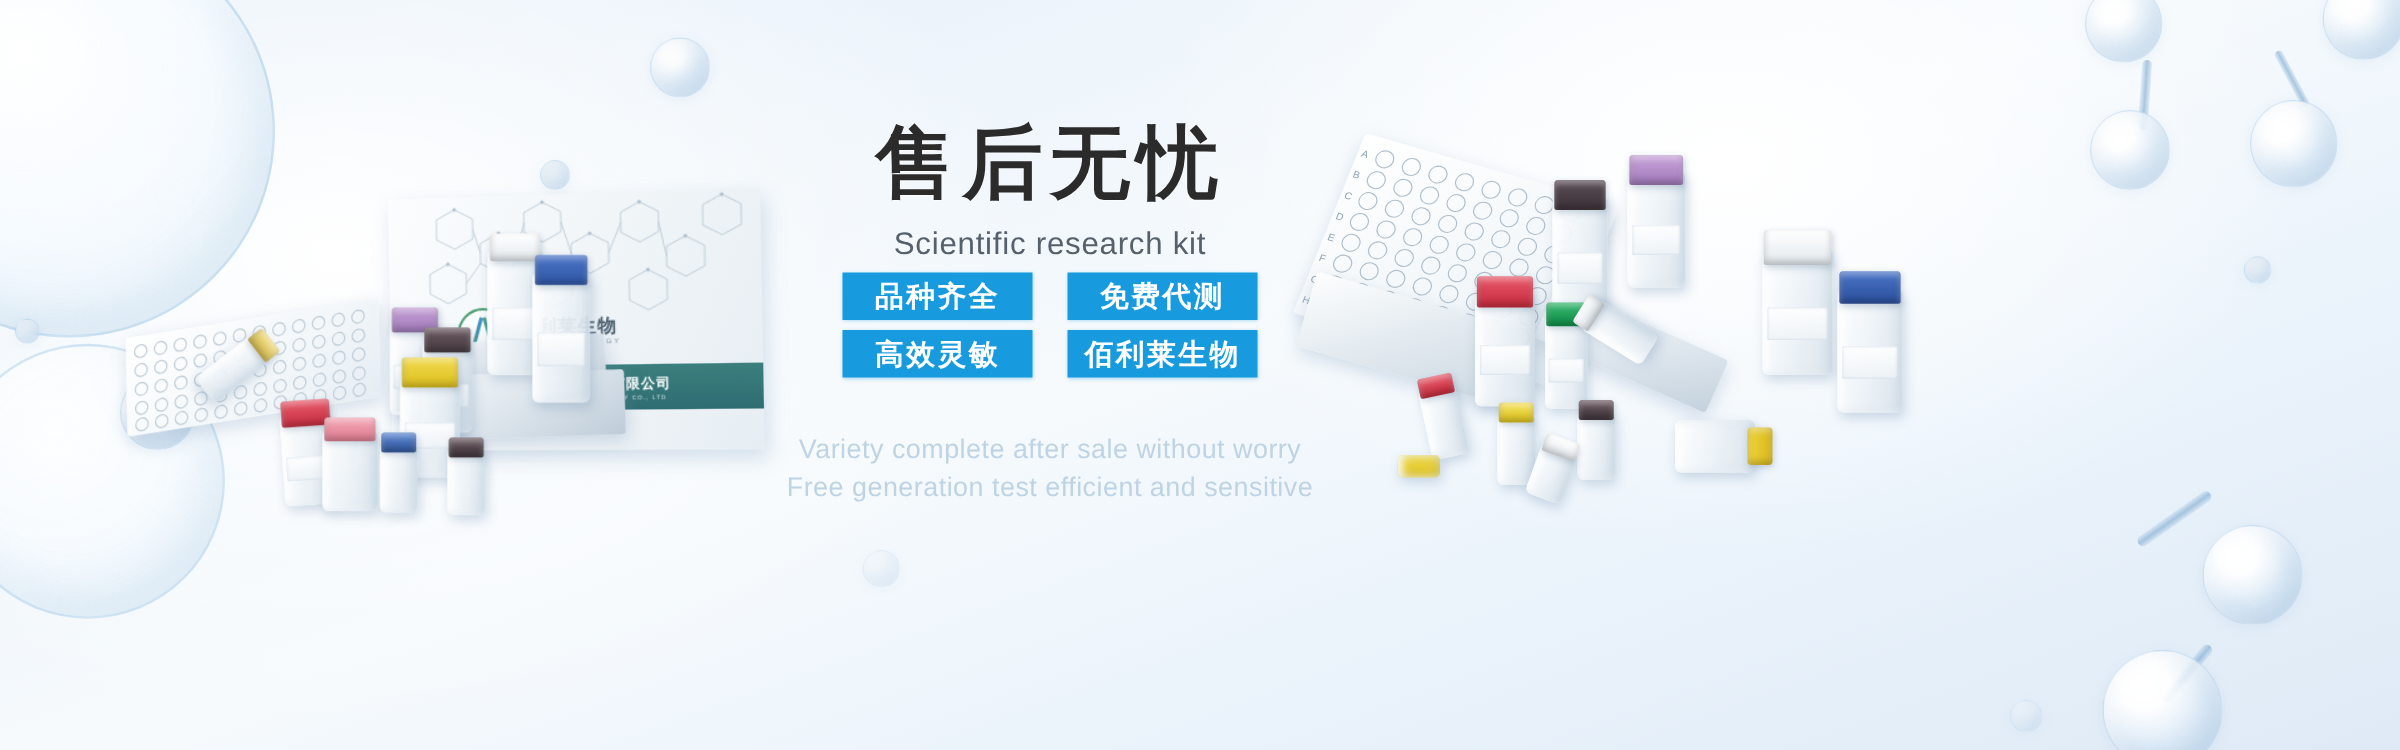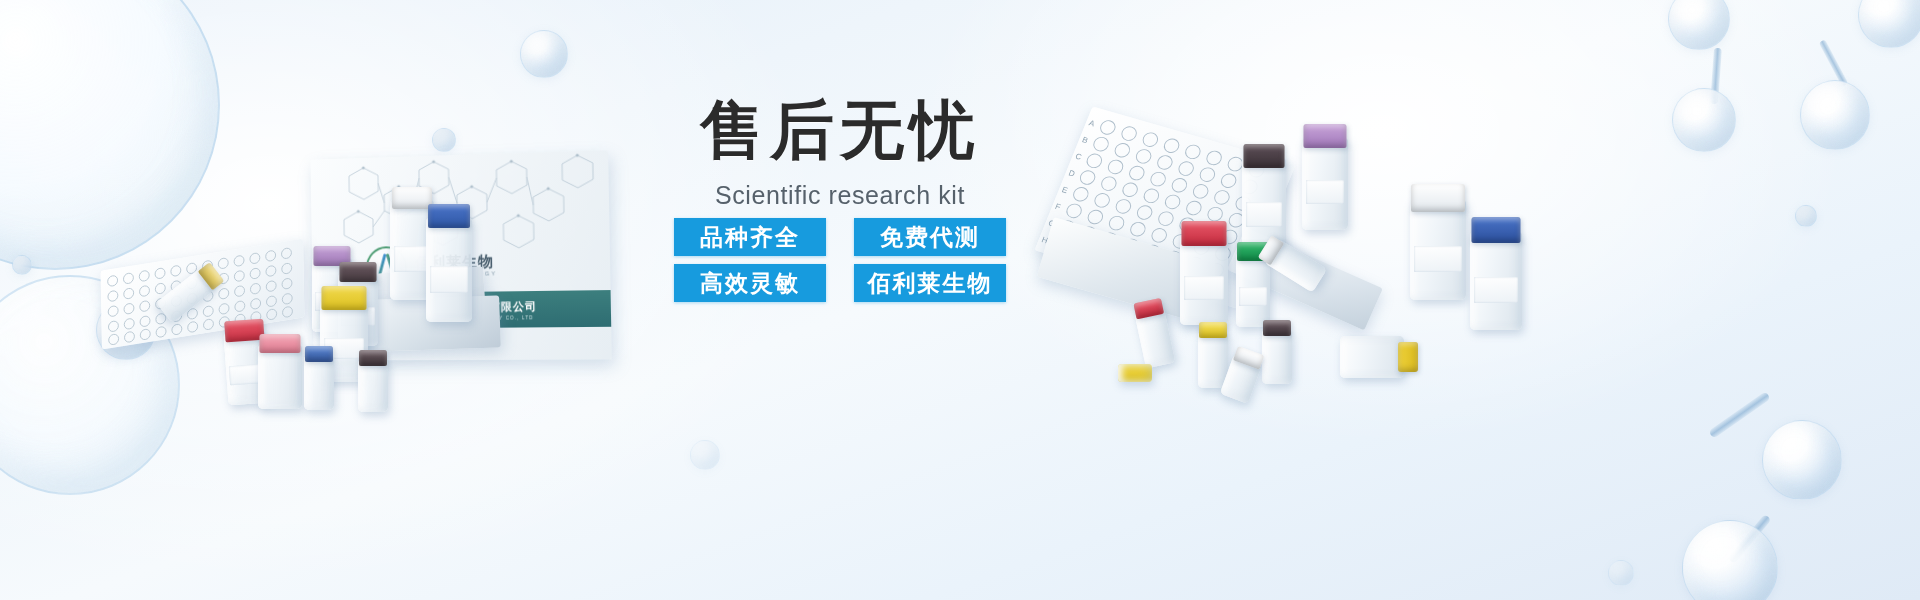--- a/index.html
+++ b/index.html
@@ -476,15 +476,19 @@
     <div class="title">售后无忧</div>
     <div class="subtitle">Scientific research kit</div>
 
     <div class="tags">
       <div class="tag">品种齐全</div>
       <div class="tag">免费代测</div>
       <div class="tag">高效灵敏</div>
       <div class="tag">佰利莱生物</div>
     </div>
 
+    <div class="enlines">
+      <div>Variety complete after sale without worry</div>
+      <div>Free generation test efficient and sensitive</div>
+    </div>
   </div>
 
 </div>
 
 </body></html>

